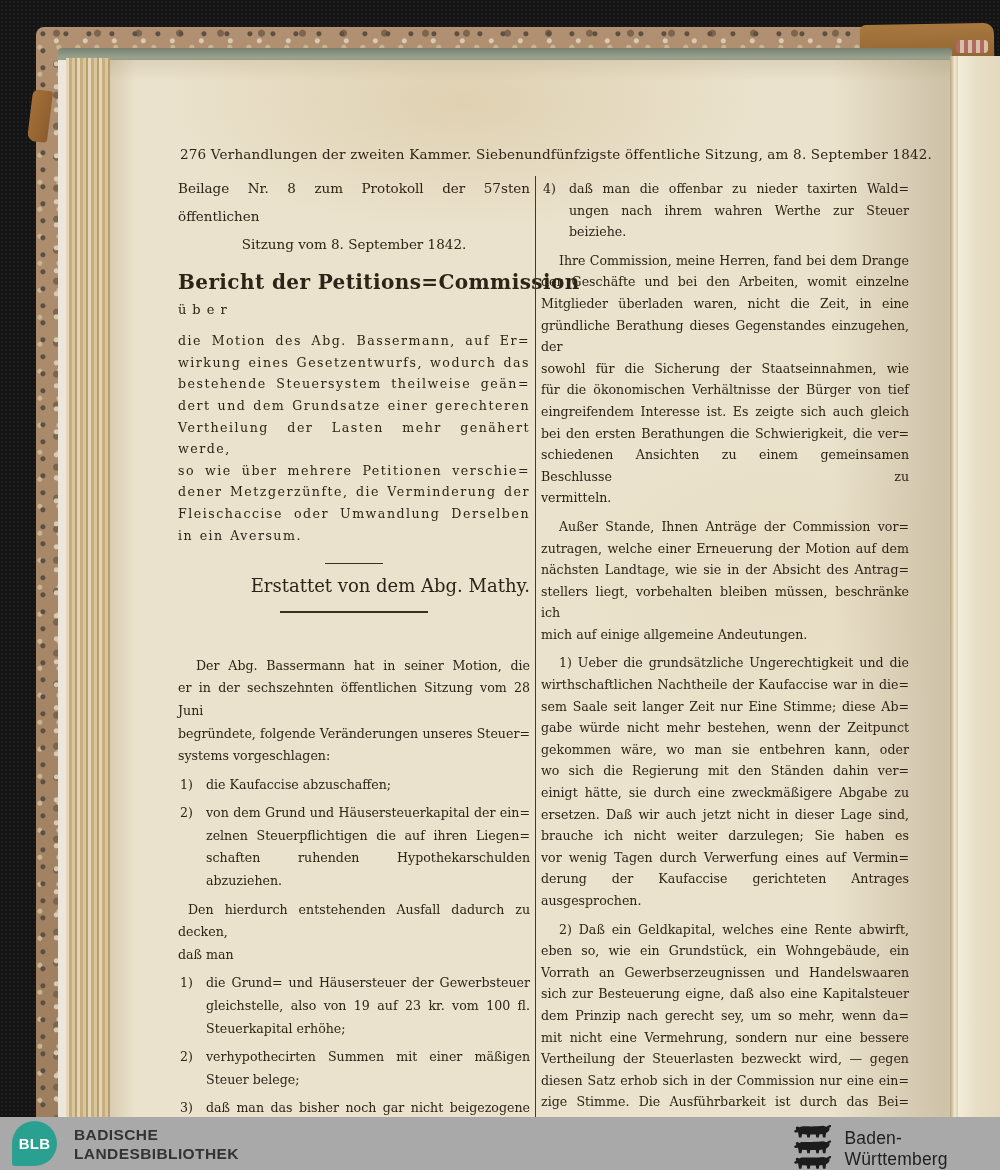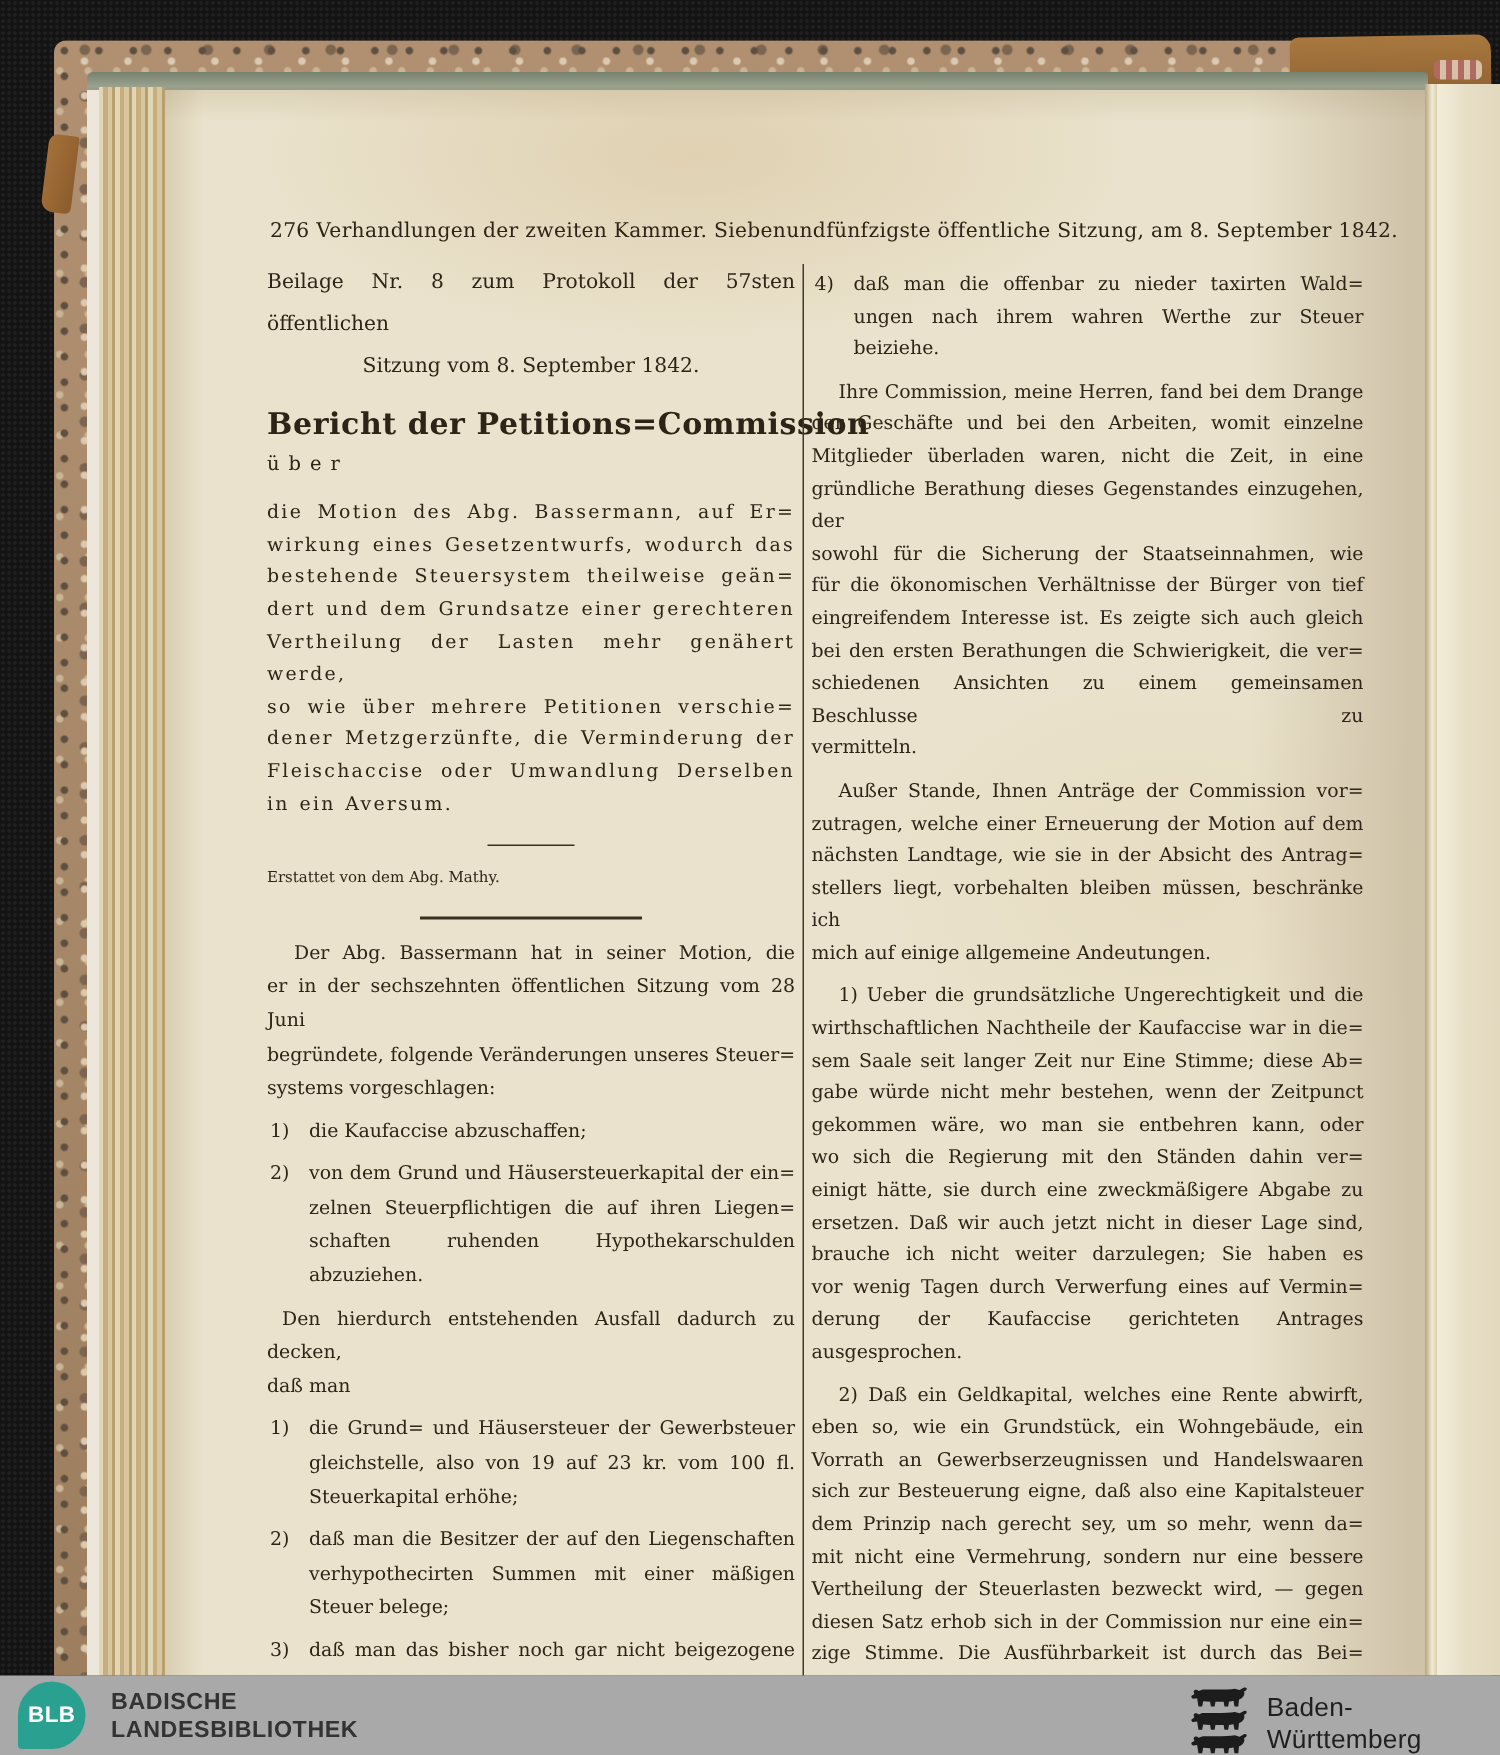--- a/index.html
+++ b/index.html
@@ -53,22 +53,22 @@
   .ind .line:first-child{text-indent:18px;}
 
   .beilage{font-size:13.5px;line-height:28px;margin-top:2px;}
   .beilage .line:last-child{text-align:center;text-align-last:center;}
   .doc-title{margin-top:13px;font-size:20px;font-weight:bold;text-align:center;letter-spacing:0.4px;white-space:nowrap;}
   .doc-sub{margin-top:5px;letter-spacing:6px;font-size:13px;}
   .motion{margin-top:9px;line-height:21.6px;}
   .motion .line{letter-spacing:1.5px;word-spacing:1px;}
   .rule-s{width:58px;border:0;border-top:1.5px solid #3a2f20;margin:17px auto 0;}
   .rule-l{width:148px;border:0;border-top:2px solid #3a2f20;margin:13px auto 0;}
-  .reporter{margin-top:11px;text-align:left;font-size:10px;}
-  .intro{margin-top:11px;}
+  .reporter{margin-top:11px;text-align:right;font-size:18px;}
+  .intro{margin-top:42px;}
   .item{display:flex;margin-top:6px;}
   .item .num{flex:none;width:26px;padding-left:2px;}
   .item .lines{flex:1;}
   .par{margin-top:7px;}
   .bridge{margin-top:6px;}
   .bridge .line:first-child{text-indent:10px;}
 
   
   .footer{position:absolute;left:0;bottom:0;width:1000px;height:53px;background:#a9a9a9;
     font-family:"Liberation Sans", sans-serif;margin-top:40px;}
@@ -153,21 +153,20 @@
           <span class="num">1)</span>
           <div class="lines">
               <div class="line">die Grund= und Häusersteuer der Gewerbsteuer</div>
               <div class="line">gleichstelle, also von 19 auf 23 kr. vom 100 fl.</div>
               <div class="line">Steuerkapital erhöhe;</div>
             </div>
         </div>
         <div class="item">
           <span class="num">2)</span>
           <div class="lines">
-              <div class="line">daß man die Besitzer der auf den Liegenschaften</div>
               <div class="line">verhypothecirten Summen mit einer mäßigen</div>
               <div class="line">Steuer belege;</div>
             </div>
         </div>
         <div class="item">
           <span class="num">3)</span>
           <div class="lines">
               <div class="line">daß man das bisher noch gar nicht beigezogene</div>
               <div class="line">bewegliche Vermögen, mit Ausnahme des land=</div>
               <div class="line">wirthschaftlichen Betriebskapitals und des Mobiliar=</div>

